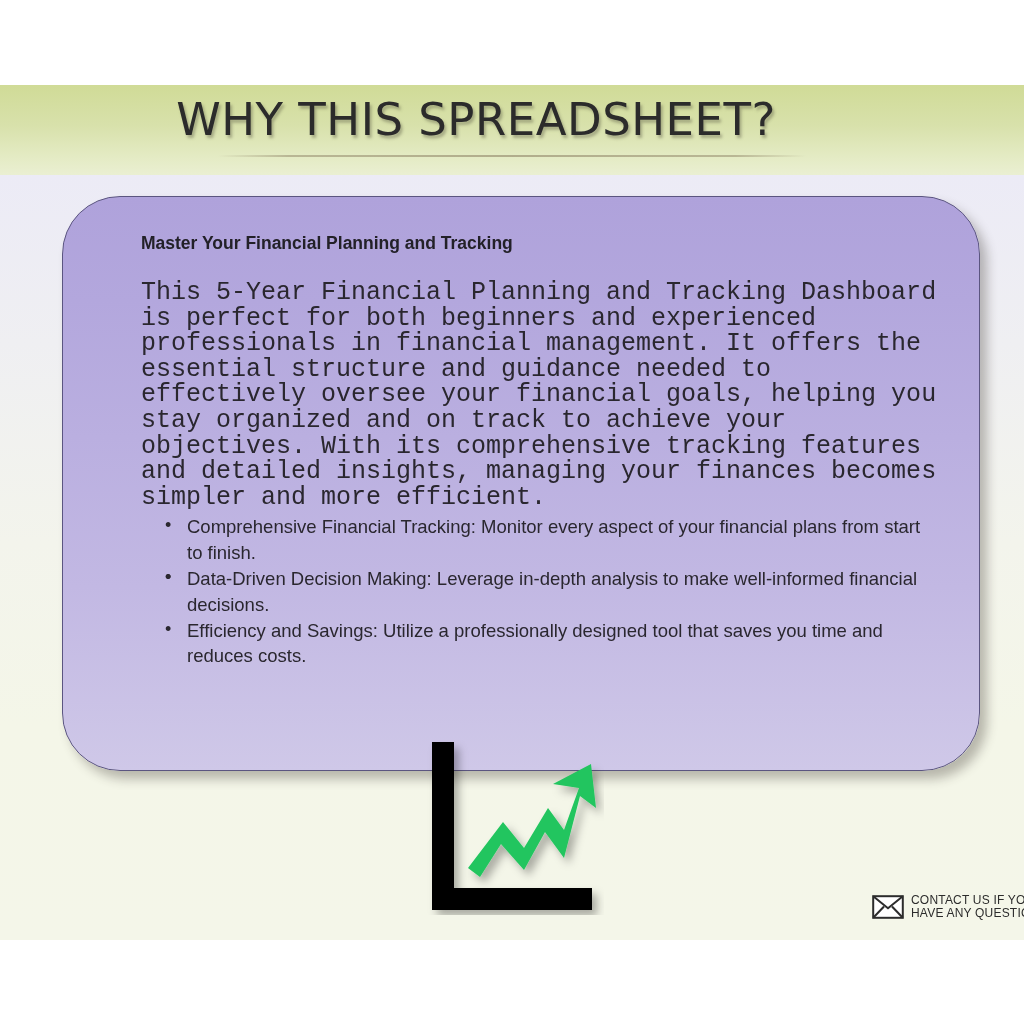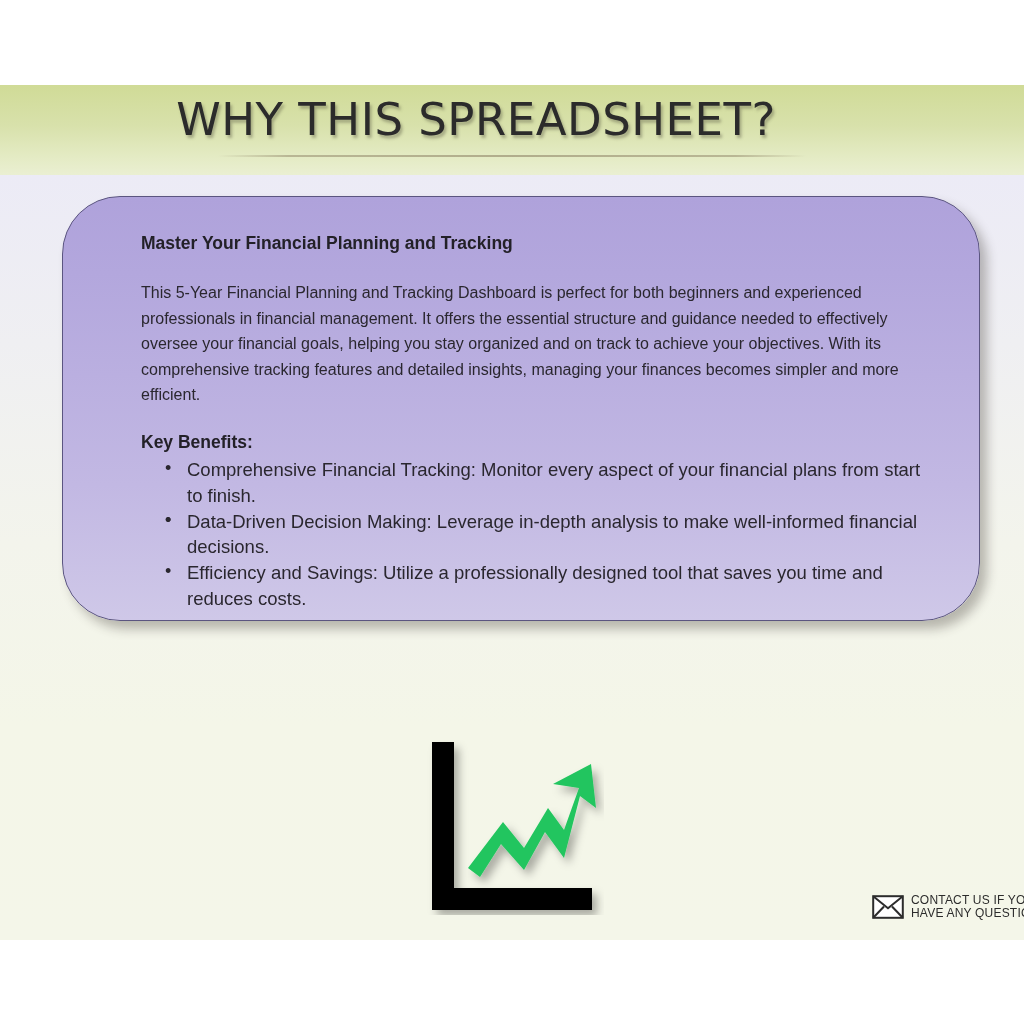--- a/index.html
+++ b/index.html
@@ -79,21 +79,21 @@
                 rgba(150,140,110,0.55) 88%,
                 rgba(160,150,120,0.0) 100%);
   }
 
   
   #content-card {
     position: absolute;
     left: 62px;
     top: 196px;
     width: 918px;
-    height: 425px;
+    height: 575px;
     box-sizing: border-box;
     border: 1px solid #5B5580;
     border-radius: 58px;
     background: linear-gradient(to bottom,
                 #AFA2DB 0%,
                 #B3A7DD 18%,
                 #BAAFE0 42%,
                 #C2B8E3 68%,
                 #CFC8E8 100%);
     box-shadow: 7px 8px 11px rgba(60,55,50,0.33);
@@ -107,25 +107,26 @@
 
   .lead-heading {
     font-size: 17.5px;
     font-weight: bold;
     line-height: 1.2;
     margin: 0 0 0 58px;
     color: #232128;
   }
 
   .paragraph {
-    font-size: 16px;
+    font-size: 25px;
     line-height: 25.6px;
     margin: 26px 0 0 58px;
     color: #2A272F;
     max-width: 880px;
+    font-family: Liberation Mono, monospace;
   }
 
   .benefits-heading {
     font-size: 17.5px;
     font-weight: bold;
     margin: 24px 0 0 58px;
     color: #232128;
   }
 
   ul.benefits {
@@ -201,21 +202,20 @@
 
   <div id="title-rule"></div>
 
   <div id="content-card">
     <div class="card-inner">
 
       <div class="lead-heading">Master Your Financial Planning and Tracking</div>
 
       <p class="paragraph">This 5-Year Financial Planning and Tracking Dashboard is perfect for both beginners and experienced professionals in financial management. It offers the essential structure and guidance needed to effectively oversee your financial goals, helping you stay organized and on track to achieve your objectives. With its comprehensive tracking features and detailed insights, managing your finances becomes simpler and more efficient.</p>
 
-      <div class="benefits-heading">Key Benefits:</div>
 
       <ul class="benefits" id="benefits-list">
           <li><span class="bullet">•</span><span>Comprehensive Financial Tracking: Monitor every aspect of your financial plans from start to finish.</span></li>
           <li><span class="bullet">•</span></li>
           <li><span class="bullet">•</span><span>Data-Driven Decision Making: Leverage in-depth analysis to make well-informed financial decisions.</span></li>
           <li><span class="bullet">•</span><span>Efficiency and Savings: Utilize a professionally designed tool that saves you time and reduces costs.</span></li>
         </ul>
 
 
     </div>

